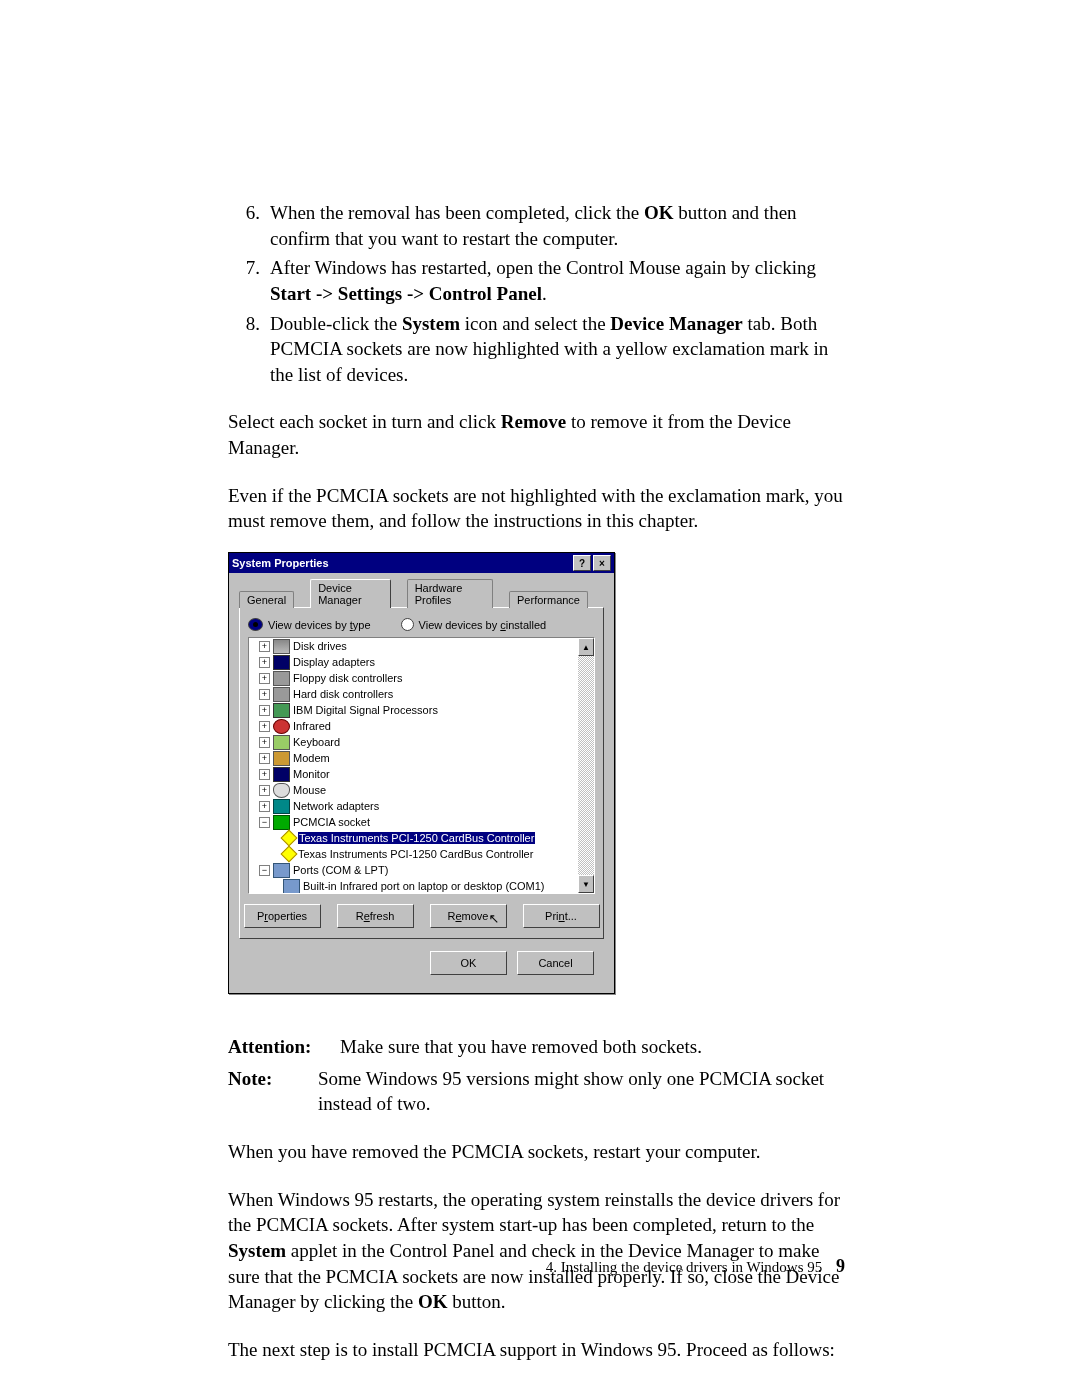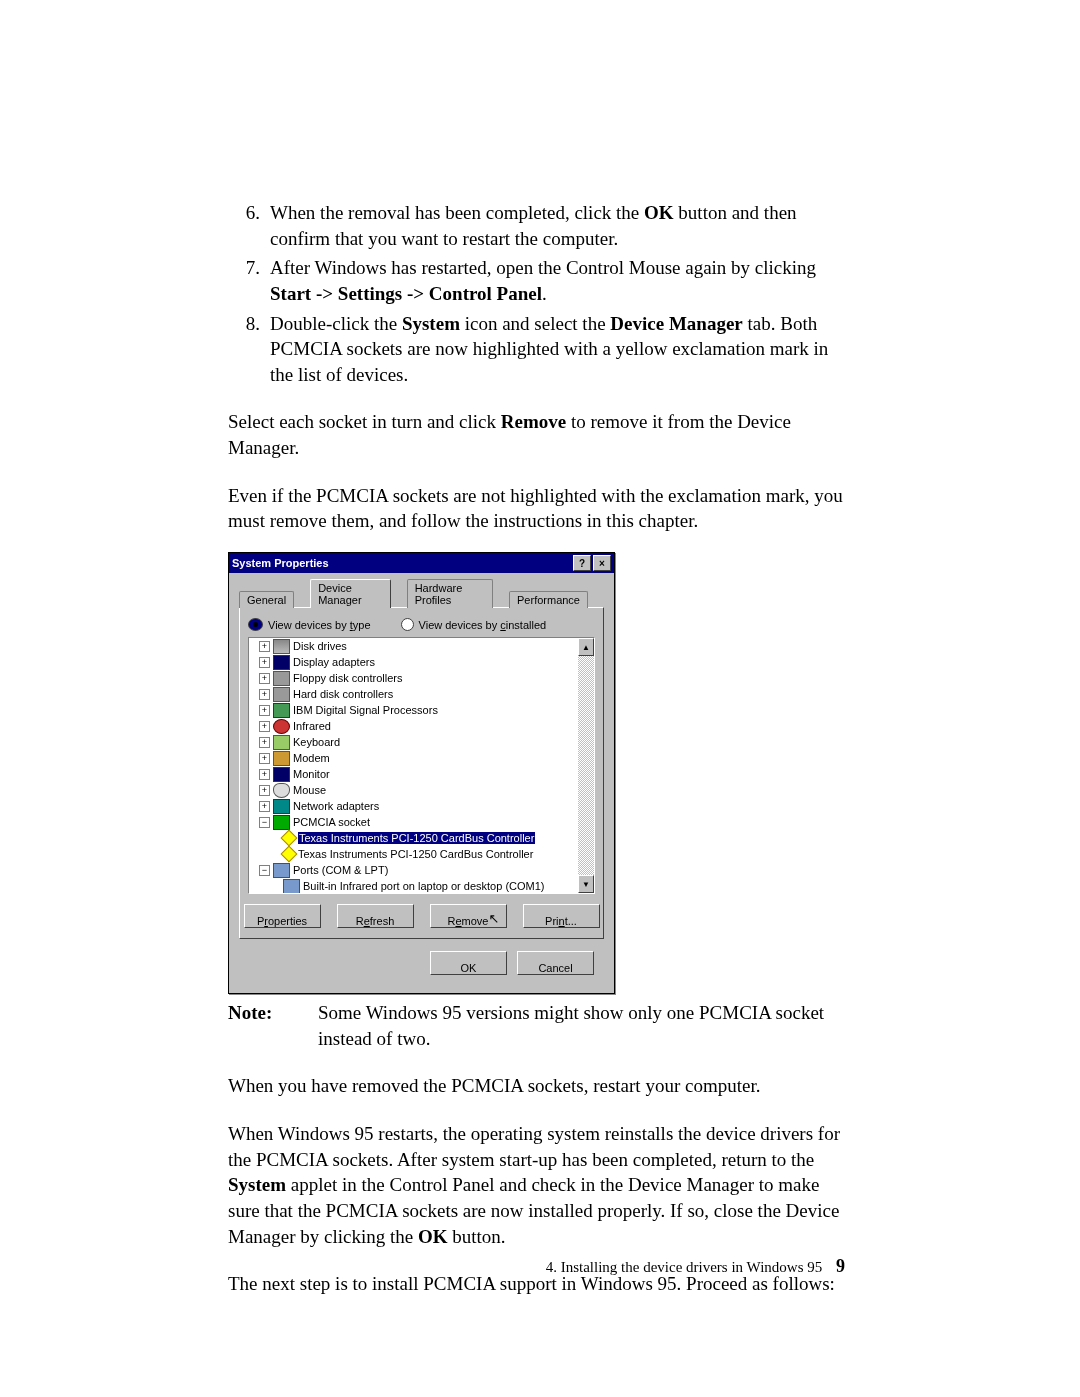--- a/index.html
+++ b/index.html
@@ -29,21 +29,21 @@
   .tree{flex:1;height:255px;overflow:hidden;font-size:11px}
   .scrollbar{width:16px;background:#c0c0c0;display:flex;flex-direction:column}
   .sb-btn{height:16px;border:1px solid #fff;border-right-color:#404040;border-bottom-color:#404040;display:flex;align-items:center;justify-content:center;font-size:8px}
   .sb-track{flex:1;background:repeating-conic-gradient(#c0c0c0 0 25%,#fff 0 50%);background-size:2px 2px}
   .node{display:flex;align-items:center;height:16px;white-space:nowrap}
   .exp{width:9px;height:9px;border:1px solid #808080;margin-right:3px;display:flex;align-items:center;justify-content:center;font-size:9px;line-height:1;background:#fff}
   .ico{width:15px;height:13px;margin-right:3px;display:inline-block}
   .sel{background:#000080;color:#fff;padding:0 1px}
   .ind1{padding-left:10px}.ind2{padding-left:34px}
   .btnrow{display:flex;gap:16px;margin-top:10px;justify-content:center}
-  .wbtn{min-width:75px;height:22px;border:1px solid #fff;border-right-color:#404040;border-bottom-color:#404040;background:#c0c0c0;display:flex;align-items:flex-end;justify-content:center}
+  .wbtn{min-width:75px;height:22px;border:1px solid #fff;border-right-color:#404040;border-bottom-color:#404040;background:#c0c0c0;display:flex;align-items:center;justify-content:center}
   .okrow{display:flex;justify-content:flex-end;gap:10px;padding:12px 10px 10px 0}
   
   .ico-drive{background:linear-gradient(#888,#bbb);border:1px solid #555}
   .ico-mon{background:#006;border:1px solid #333}
   .ico-floppy{background:#999;border:1px solid #555}
   .ico-cpu{background:#495;border:1px solid #333}
   .ico-ir{background:#c33;border:1px solid #600;border-radius:50%}
   .ico-kb{background:#9c6;border:1px solid #555}
   .ico-modem{background:#c93;border:1px solid #555}
   .ico-mouse{background:#ddd;border:1px solid #555;border-radius:40% 40% 50% 50%}
@@ -206,20 +206,24 @@
             </div>
         </div>
       </div>
       <div class="okrow">
         <div class="wbtn">OK</div>
         <div class="wbtn">Cancel</div>
       </div>
     </div>
   </div>
 
+  <div class="note-row attn" style="margin-top:40px">
+    <span class="lbl">Attention:</span>
+    <span>Make sure that you have removed both sockets.</span>
+  </div>
   <div class="note-row">
     <span class="lbl">Note:</span>
     <span>Some Windows 95 versions might show only one PCMCIA socket instead of two.</span>
   </div>
 
   <p class="para">When you have removed the PCMCIA sockets, restart your computer.</p>
   <p class="para"><span>When Windows 95 restarts, the operating system reinstalls the device drivers for the PCMCIA sockets. After system start-up has been completed, return to the </span><span class="b">System</span><span> applet in the Control Panel and check in the Device Manager to make sure that the PCMCIA sockets are now installed properly. If so, close the Device Manager by clicking the </span><span class="b">OK</span><span> button.</span></p>
   <p class="para">The next step is to install PCMCIA support in Windows 95. Proceed as follows:</p>
 
   <div class="footer">

